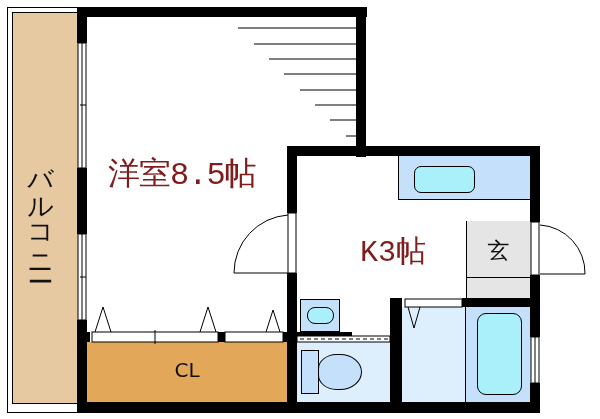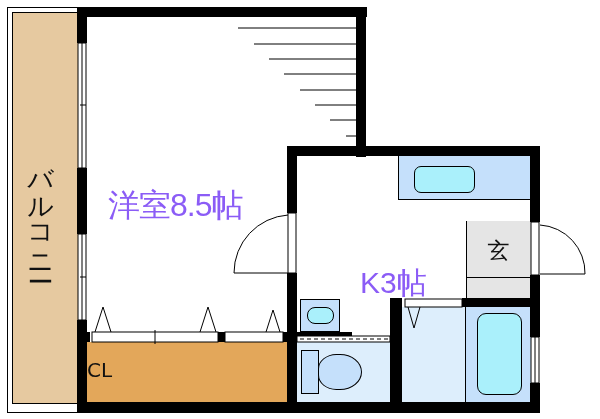--- a/index.html
+++ b/index.html
@@ -1,34 +1,34 @@
 <!DOCTYPE html>
 <html><head>
   <meta charset="utf-8">
   <style>
     html, body { margin: 0; padding: 0; background: #ffffff; }
     body { width: 600px; height: 419px; position: relative; overflow: hidden; font-family: "DejaVu Sans", sans-serif; }
     .abs { position: absolute; box-sizing: border-box; }
     .wall { position: absolute; background: #000; }
-    .lbl-blue { color: #8b5cf6; font-family: Liberation Sans, sans-serif; margin-top: 32px; }
+    .lbl-blue { color: #7f1d1d; font-family: Liberation Mono, monospace; }
     .lbl-black { color: #111; font-family: "DejaVu Sans", sans-serif; }
     svg { position: absolute; left: 0; top: 0; }
   </style>
 </head>
 <body>
 
 <div class="abs" style="left:7px;top:7px;width:72px;height:406px;border:1px solid #000;"></div>
 <div class="abs" style="left:12px;top:12px;width:66px;height:392px;background:#e6c9a0;border:1px solid #000;border-right:none;"></div>
 <div class="abs lbl-black" style="left:26px;top:150px;width:30px;font-size:26px;line-height:30px;text-align:center;writing-mode:vertical-rl;">バルコニー</div>
 
 <div class="abs" style="left:87px;top:16px;width:204px;height:316px;background:#fff;"></div>
 <div class="abs" style="left:87px;top:16px;width:270px;height:135px;background:#fff;"></div>
 
 <div class="abs" style="left:87px;top:342px;width:200px;height:60px;background:#e3a75a;"></div>
-<div class="abs lbl-black" style="left:87px;top:358px;width:200px;font-size:20px;text-align:left;">CL</div>
+<div class="abs lbl-black" style="left:87px;top:358px;width:200px;font-size:20px;text-align:center;">CL</div>
 
 <div class="abs" style="left:297px;top:156px;width:233px;height:143px;background:#fff;"></div>
 <div class="abs" style="left:398px;top:156px;width:133px;height:44px;background:#c5e0fb;border-left:1px solid #000;border-bottom:1px solid #000;"></div>
 <div class="abs" style="left:414px;top:166px;width:61px;height:27px;background:#aaf0fb;border:1px solid #000;border-radius:7px;"></div>
 <div class="abs lbl-blue" style="left:360px;top:231px;font-size:30px;">K3帖</div>
 
 <div class="abs" style="left:466px;top:221px;width:65px;height:78px;background:#e5e5e5;border-left:1px solid #000;"></div>
 <div class="abs" style="left:466px;top:277px;width:65px;height:1px;background:#000;"></div>
 <div class="abs lbl-black" style="left:466px;top:236px;width:65px;font-size:22px;text-align:center;">玄</div>
 

